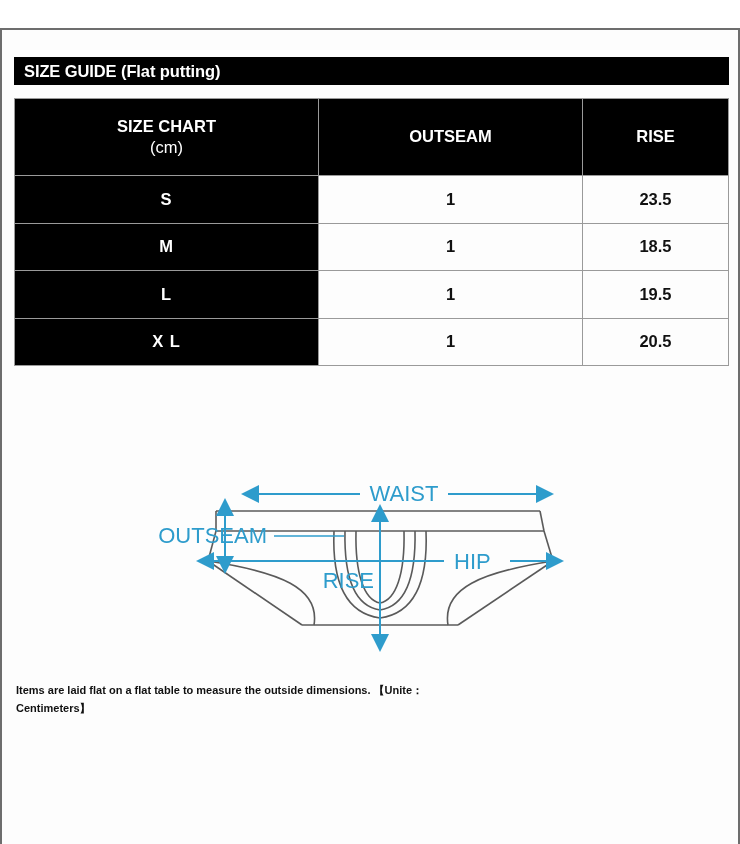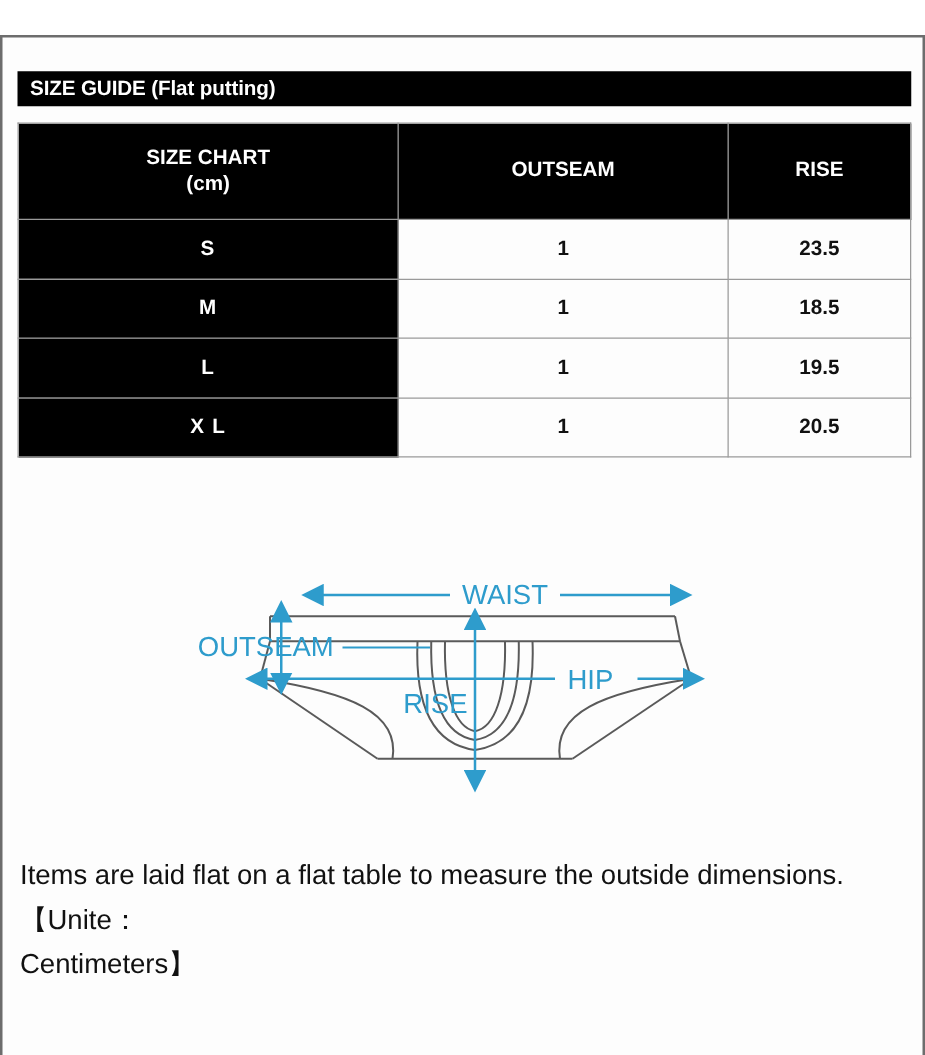--- a/index.html
+++ b/index.html
@@ -60,52 +60,52 @@
   .col-rise  { width: 146px; }
 
   thead th {
     background: #000000;
     color: #ffffff;
     height: 76px;
     font-size: 16.5px;
     font-weight: bold;
     line-height: 1.28;
   }
-  thead th .sub { display: block; font-weight: bold; }
+  thead th .sub { display: block; font-weight: normal; }
 
   tbody td {
     height: 46.5px;
     font-size: 16.5px;
     font-weight: bold;
     background: #fdfdfd;
     color: #111111;
   }
   tbody td.size-cell {
     background: #000000;
     color: #ffffff;
     letter-spacing: 1px;
   }
   
   #diagram-wrap {
     position: absolute;
     left: 12px;
-    top: 400px;
+    top: 418px;
     width: 714px;
     height: 230px;
   }
   #diagram { display: block; }
   
   #notes {
     position: absolute;
     left: 14px;
     top: 652px;
     width: 712px;
     color: #111111;
-    font-size: 22px;
-    font-weight: normal;
+    font-size: 11px;
+    font-weight: bold;
     line-height: 1.62;
   }
   #notes p { margin: 0; }
 </style>
 </head>
 <body>
 
 <div id="page">
 
   <div id="title-bar">

